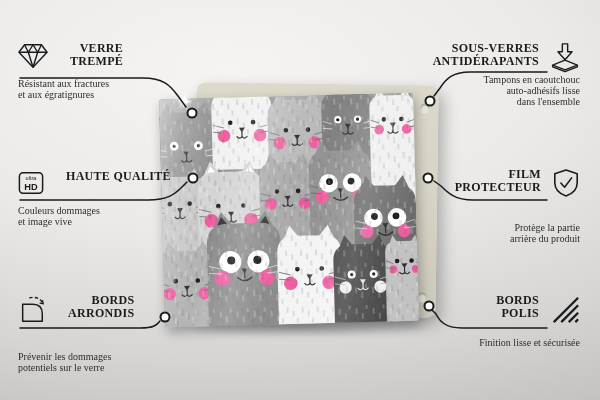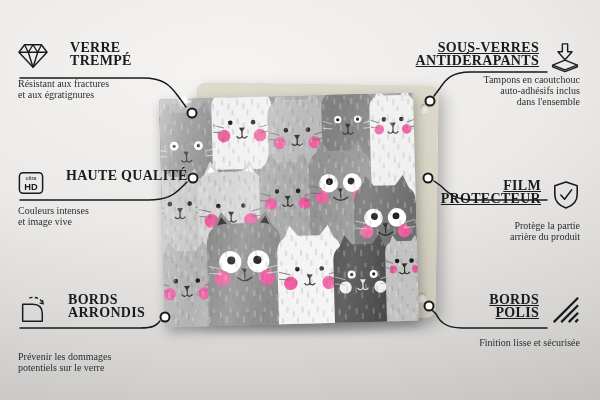--- a/index.html
+++ b/index.html
@@ -23,41 +23,41 @@
       rgba(255,255,255,.16) 74%, rgba(255,255,255,0) 90%);}
   .sparkle{position:absolute;left:172px;top:90px;width:24px;height:24px;color:#fff;font-size:19px;line-height:24px;text-align:center;
     text-shadow:0 0 4px #fff,0 0 9px rgba(255,255,255,.9);transform:rotate(8deg);pointer-events:none;}
   .floor-shadow{position:absolute;left:170px;top:316px;width:260px;height:22px;border-radius:50%;
     background:radial-gradient(ellipse at center, rgba(0,0,0,.16) 0%, rgba(0,0,0,0) 70%);}
   
   .callout{position:absolute;color:#1b1b1b;}
   .co-head{display:flex;align-items:flex-start;}
   .co-icon{flex:0 0 auto;}
   .co-icon svg{display:block;}
-  .co-title{font-weight:bold;font-size:14px;line-height:12.5px;letter-spacing:.3px;}
+  .co-title{font-weight:bold;font-size:12px;line-height:12.5px;letter-spacing:.3px;text-align:right;}
   .co-title span{display:block;}
   .co-desc{font-size:10px;line-height:11px;color:#2d2d2d;}
   .co-desc span{display:block;}
   .left .co-icon{margin-right:22px;}
   .right{text-align:right;}
   .right .co-head{justify-content:flex-end;}
   .right .co-icon{margin-left:8px;}
-  .right .co-title{margin-right:0;text-decoration:underline;}
+  .right .co-title{margin-right:0;}
   .c-tl{left:18px;top:42px;width:160px;}
   .c-tl .co-desc{margin-top:8px;}
   .c-ml{left:18px;top:170px;width:170px;}
   .c-ml .co-desc{margin-top:9px;}
   .c-bl{left:18px;top:294px;width:175px;}
   .c-bl .co-desc{margin-top:27px;}
   .c-tr{right:20px;top:42px;width:205px;}
   .c-tr .co-title{margin-right:3px;}
   .c-tr .co-desc{}
-  .c-mr{right:20px;top:180px;width:190px;}
+  .c-mr{right:20px;top:168px;width:190px;}
   .c-mr .co-title{margin-right:3px;}
-  .c-mr .co-desc{margin-top:10px;}
+  .c-mr .co-desc{margin-top:24px;}
   .c-br{right:20px;top:294px;width:190px;}
   .c-br .co-title{margin-right:3px;}
   .c-br .co-desc{margin-top:13px;}
   .connectors{position:absolute;inset:0;pointer-events:none;}
 </style>
 </head>
 <body>
 
 <div class="stage">
 
@@ -392,21 +392,21 @@
           <rect x="1.5" y="3" width="25" height="22" rx="4" stroke="#1b1b1b" stroke-width="1.6"></rect>
           <text x="14" y="11" text-anchor="middle" font-family="Liberation Sans, sans-serif" font-size="6" fill="#1b1b1b" stroke="none">ultra</text>
           <text x="14" y="21.5" text-anchor="middle" font-family="Liberation Sans, sans-serif" font-size="10" font-weight="bold" fill="#1b1b1b" stroke="none">HD</text>
         </svg>
       </span>
       <div class="co-title">
         <span>HAUTE QUALITÉ</span>
       </div>
     </div>
     <div class="co-desc">
-      <span>Couleurs intenses</span>
+      <span>Couleurs dommages</span>
       <span>et image vive</span>
     </div>
   </div>
 
   <div class="callout left c-bl">
     <div class="co-head">
       <span class="co-icon">
         <svg width="28" height="30" viewBox="0 0 30 32" fill="none" stroke="#1b1b1b" stroke-width="1.6">
           <path d="M5 29 V11 H16 Q26 11 26 21 V29 Z" stroke-linejoin="round"></path>
           <path d="M12 4 Q22 2 26 9" stroke-width="1.4" stroke-dasharray="3.5 2.5"></path>
@@ -433,21 +433,21 @@
       <span class="co-icon">
         <svg width="30" height="32" viewBox="0 0 34 36" fill="none" stroke="#1b1b1b" stroke-width="1.6" stroke-linejoin="round">
           <path d="M14 2 H20 V11 H25 L17 20 L9 11 H14 Z"></path>
           <path d="M3 26 L17 20.5 L31 26 L17 31.5 Z"></path>
           <path d="M3 26 V28 L17 33.5 L31 28 V26"></path>
         </svg>
       </span>
     </div>
     <div class="co-desc">
       <span>Tampons en caoutchouc</span>
-      <span>auto-adhésifs inclus</span>
+      <span>auto-adhésifs lisse</span>
       <span>dans l'ensemble</span>
     </div>
   </div>
 
   <div class="callout right c-mr">
     <div class="co-head">
       <div class="co-title">
         <span>FILM</span>
         <span>PROTECTEUR</span>
       </div>

